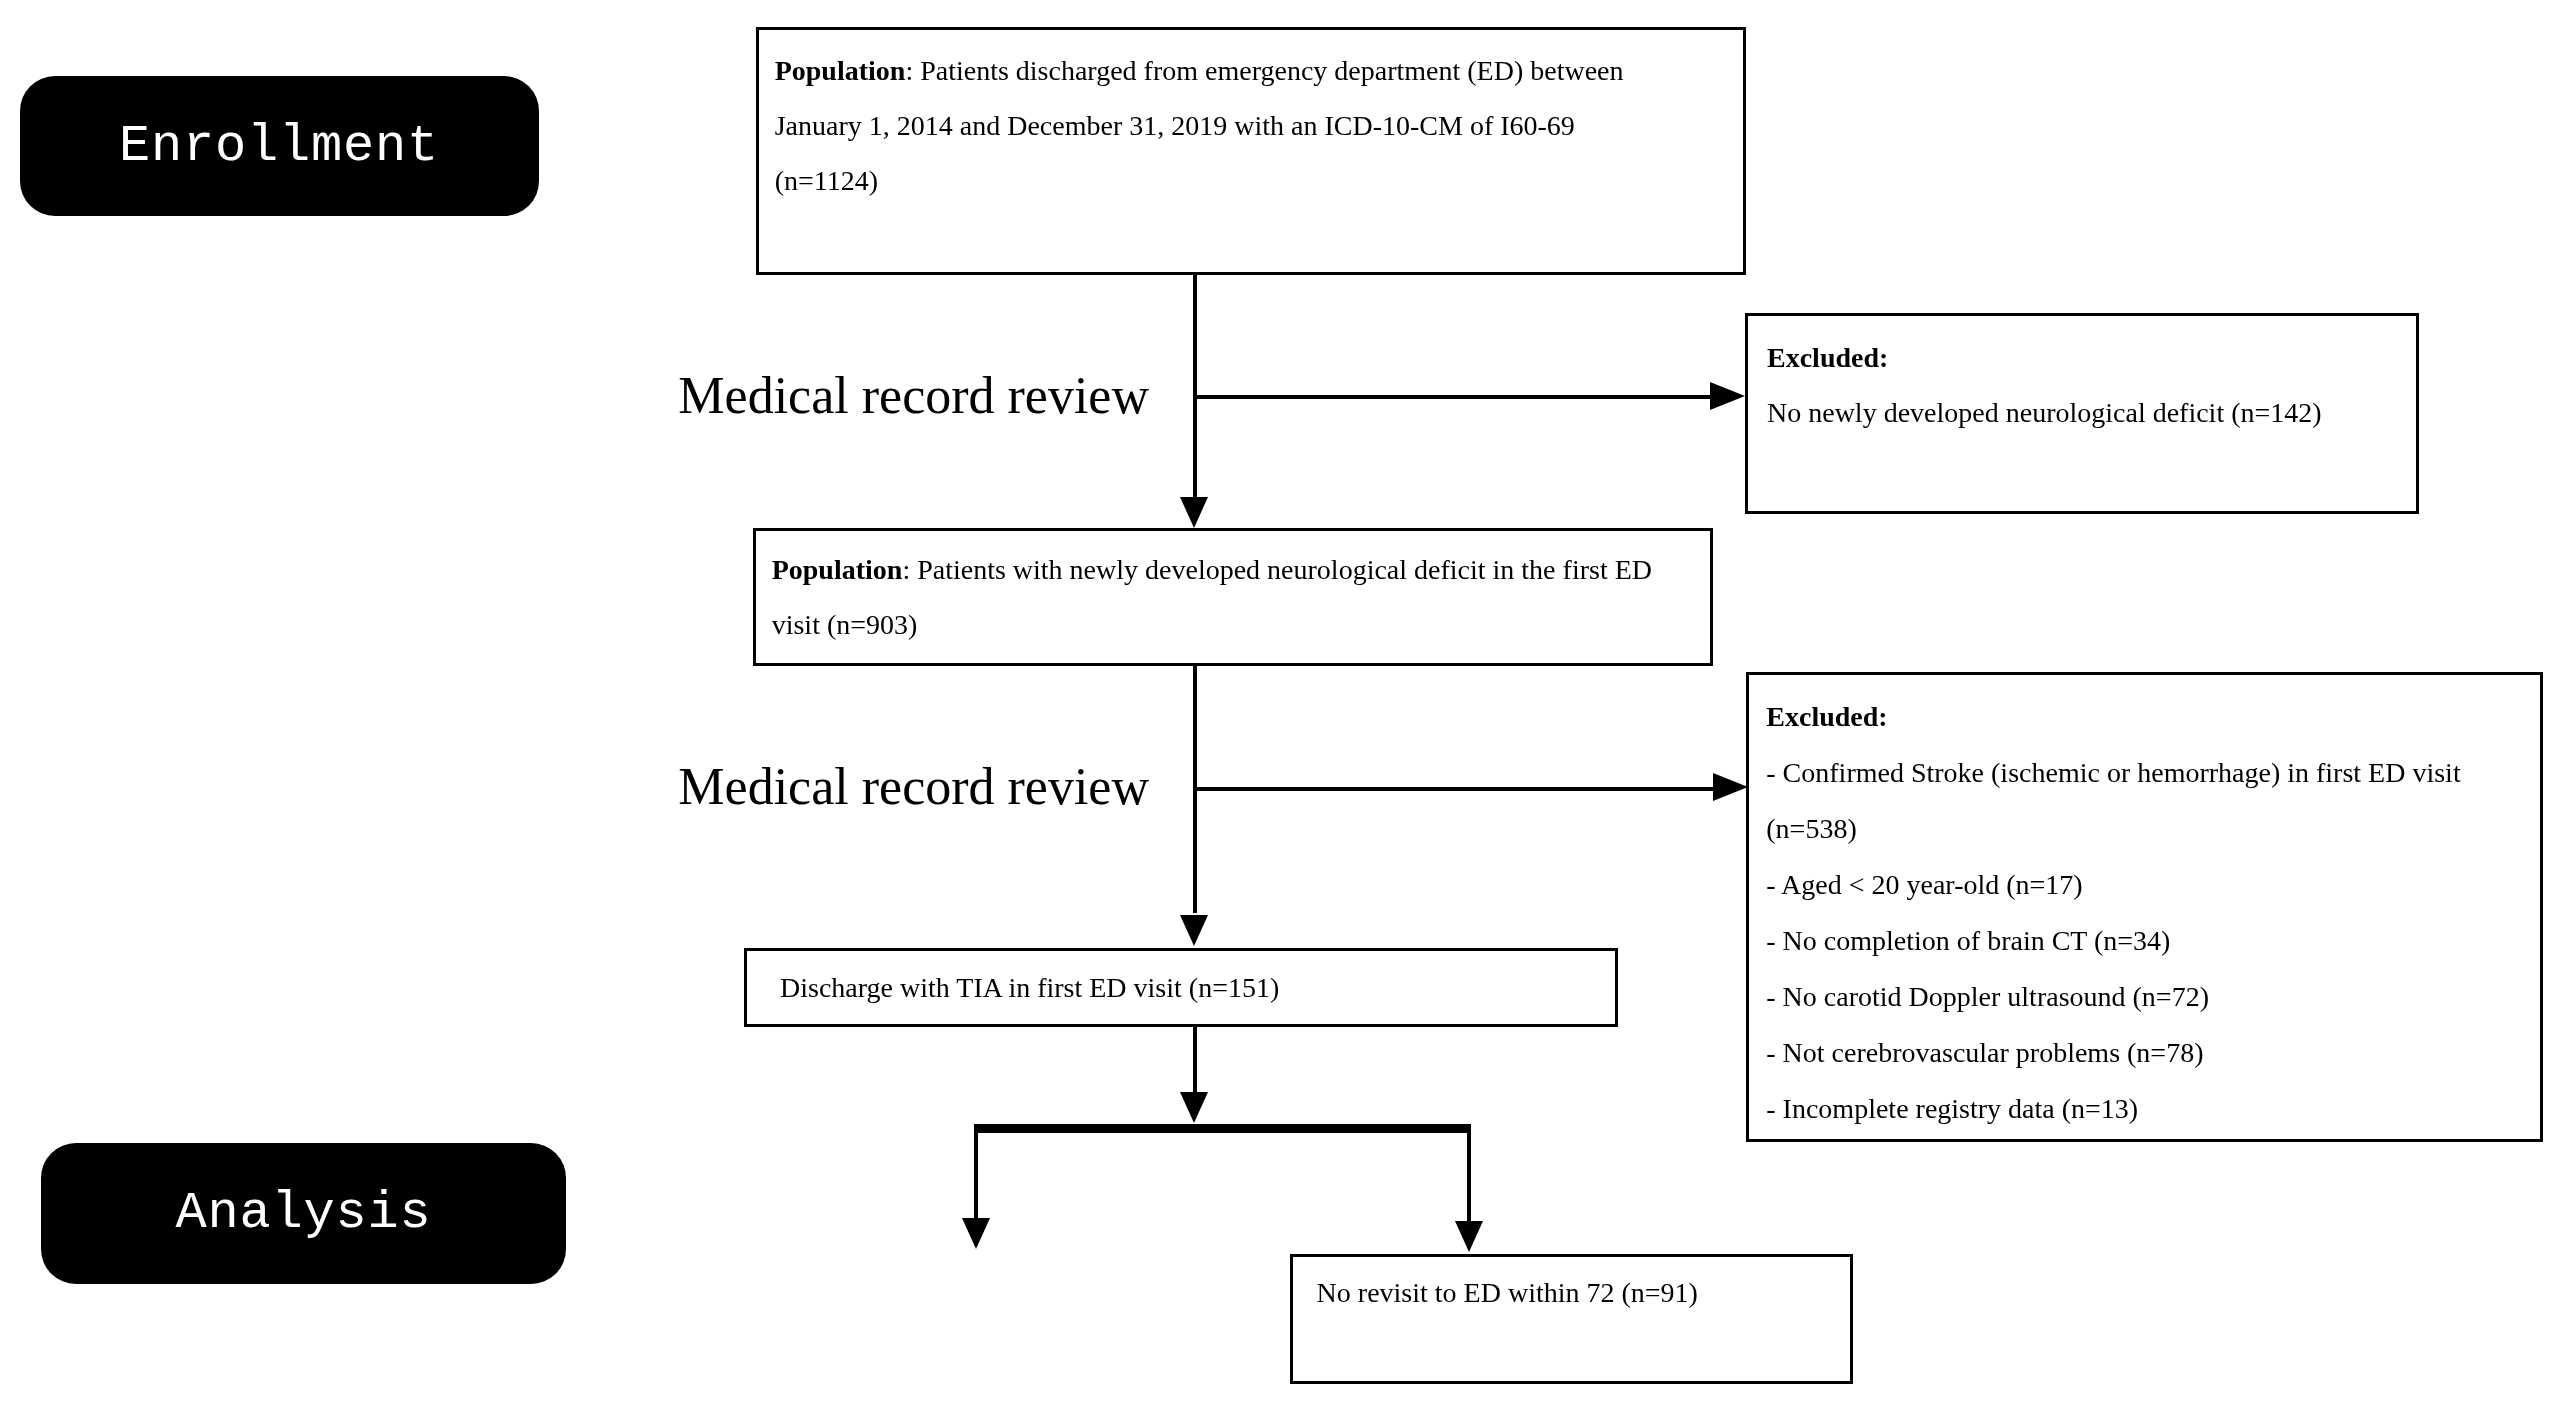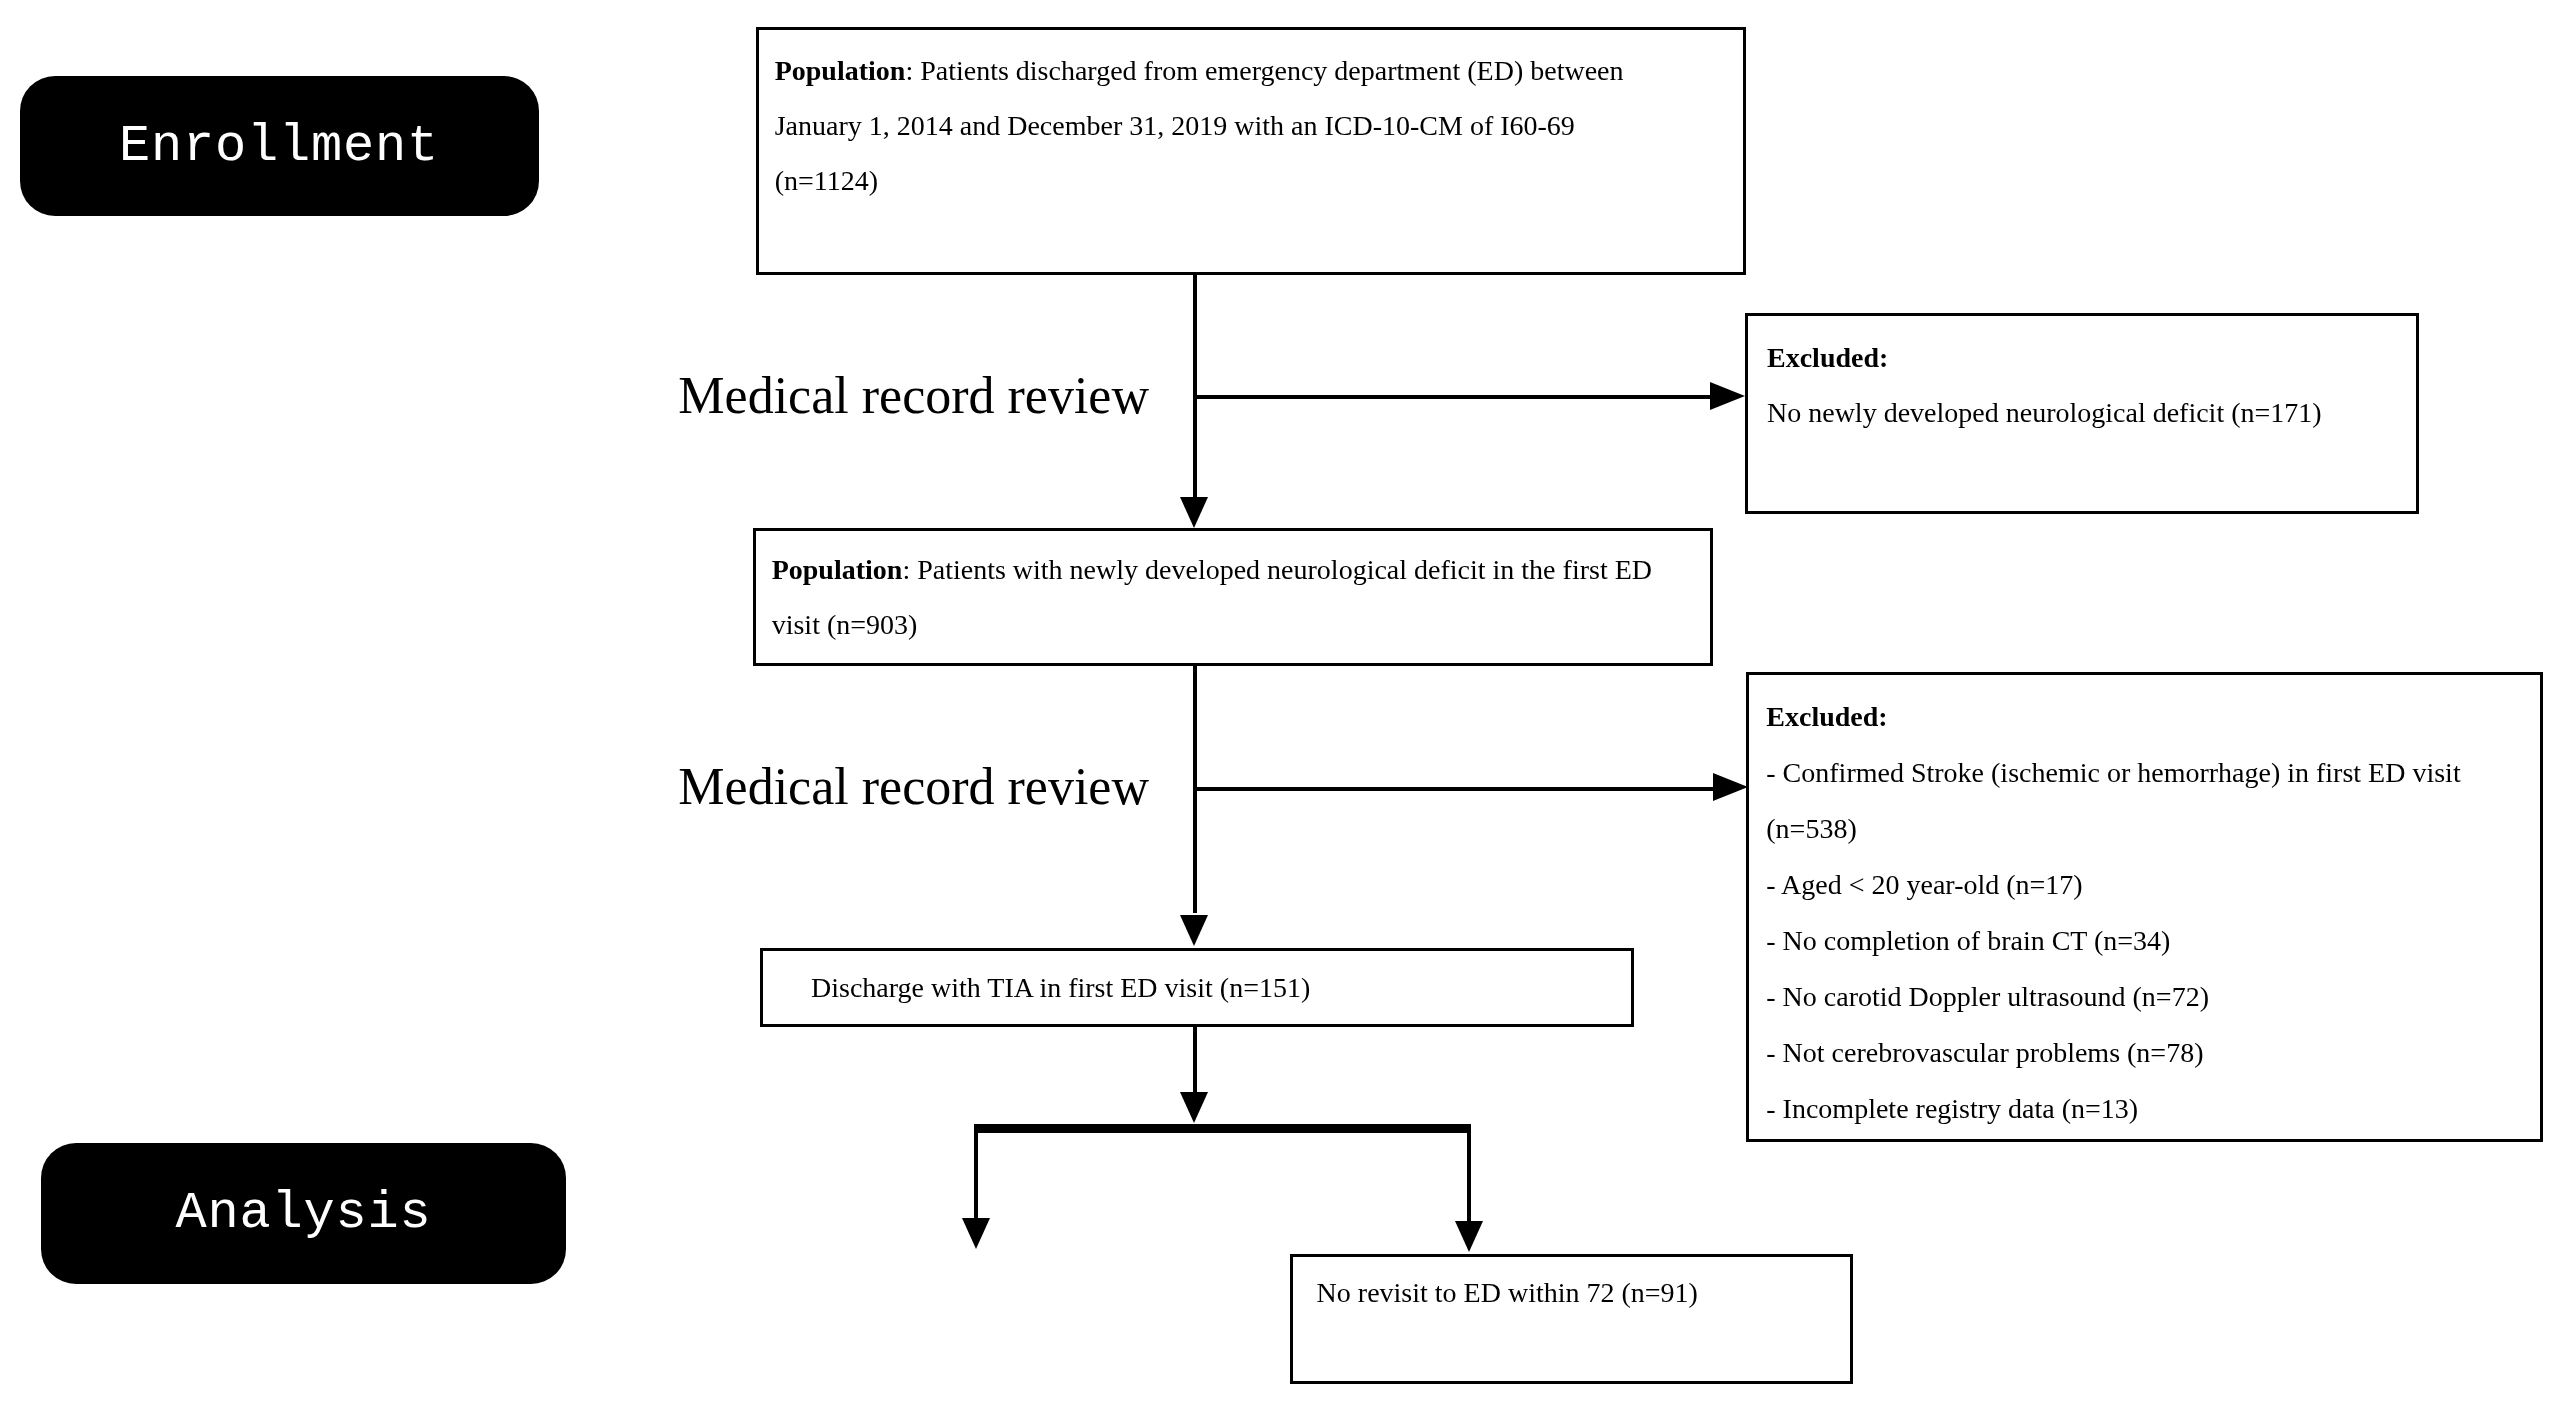--- a/index.html
+++ b/index.html
@@ -44,21 +44,21 @@
     border:3.1px solid var(--box-border);
     font-size:28px;
     line-height:55px;
   }
   .fbox b{font-weight:700;}
   .box-pop1{left:756px;top:27px;width:990px;height:248px;padding:12.6px 15.7px;}
   .box-pop1 .inner{width:904px;}
   .box-excl1{left:1745px;top:313px;width:674px;height:201px;padding:14px 19px;}
   .box-pop2{left:753px;top:528px;width:960px;height:138px;padding:11px 7.9px 11px 15.7px;}
   .box-excl2{left:1746px;top:672px;width:797px;height:470px;padding:14px 31px 14px 17.3px;line-height:56px;}
-  .box-tia{left:760px;top:948px;width:874px;height:79px;display:flex;align-items:center;padding-left:48px;white-space:nowrap;}
+  .box-tia{left:744px;top:948px;width:874px;height:79px;display:flex;align-items:center;padding-left:33px;white-space:nowrap;}
   .box-revisit{left:600px;top:1251px;width:605px;height:130px;padding:7.9px 31px 7.9px 23.6px;}
   .box-norevisit{left:1290px;top:1254px;width:563px;height:130px;padding:7.9px 31px 7.9px 23.6px;}
   
   .side-label{
     position:absolute;
     font-size:52px;
     line-height:49px;
     text-align:right;
     width:536px;
     white-space:nowrap;
@@ -113,21 +113,21 @@
   </div>
 
   <div class="vline v1"></div>
   <div class="ah-down ah-v1"></div>
   <div class="hline b1"></div>
   <div class="ah-right ah-b1"></div>
   <div class="side-label label-review1">Medical record review</div>
 
   <div class="fbox box-excl1">
     <div><b>Excluded:</b></div>
-    <div>No newly developed neurological deficit (n=171)</div>
+    <div>No newly developed neurological deficit (n=142)</div>
   </div>
 
   <div class="fbox box-pop2">
     <div><b>Population</b><span>: Patients with newly developed neurological deficit in the first ED visit (n=903)</span></div>
   </div>
 
   <div class="vline v2"></div>
   <div class="ah-down ah-v2"></div>
   <div class="hline b2"></div>
   <div class="ah-right ah-b2"></div>

